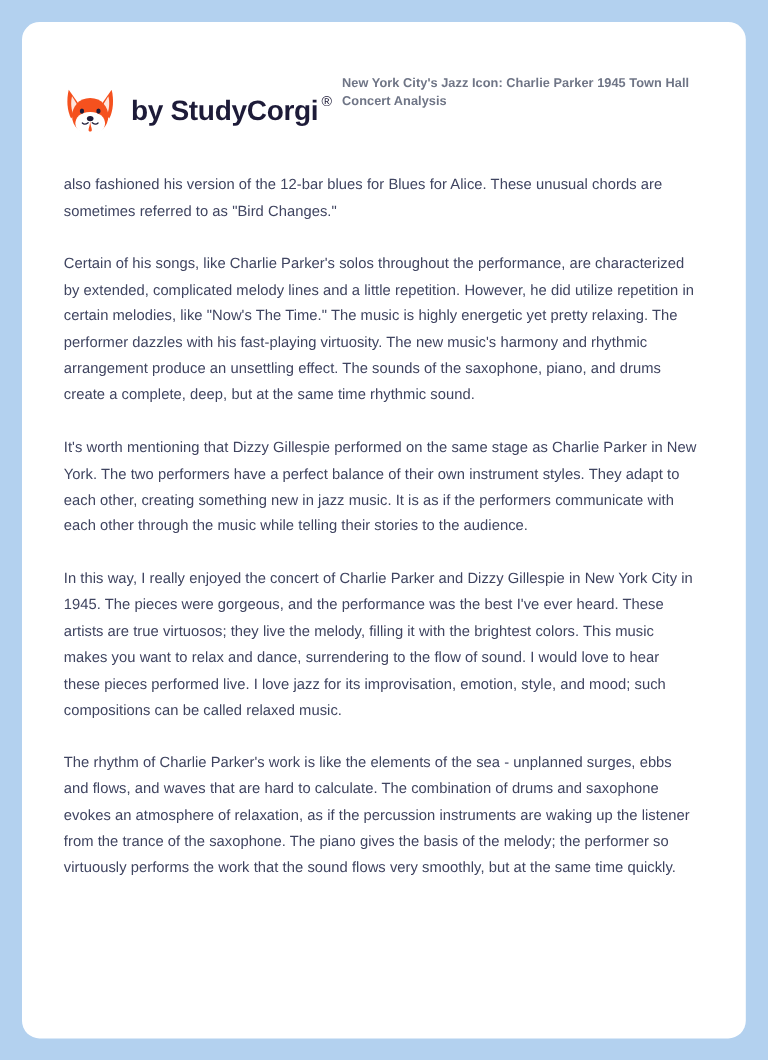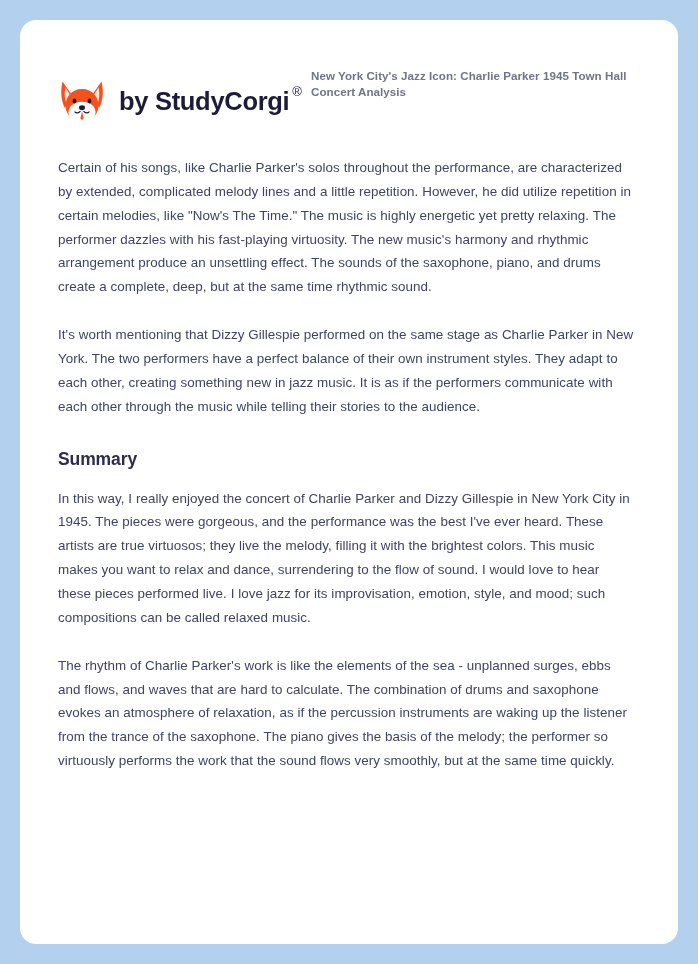--- a/index.html
+++ b/index.html
@@ -128,22 +128,22 @@
       </div>
     </div>
 
     <div class="header-meta">
       <div class="doc-title">New York City's Jazz Icon: Charlie Parker 1945 Town Hall Concert Analysis</div>
     </div>
 
   </div>
 
   <div class="doc-body">
+    <p>also fashioned his version of the 12-bar blues for Blues for Alice. These unusual chords are sometimes referred to as "Bird Changes."</p>
     <p>Certain of his songs, like Charlie Parker's solos throughout the performance, are characterized by extended, complicated melody lines and a little repetition. However, he did utilize repetition in certain melodies, like "Now's The Time." The music is highly energetic yet pretty relaxing. The performer dazzles with his fast-playing virtuosity. The new music's harmony and rhythmic arrangement produce an unsettling effect. The sounds of the saxophone, piano, and drums create a complete, deep, but at the same time rhythmic sound.</p>
     <p>It's worth mentioning that Dizzy Gillespie performed on the same stage as Charlie Parker in New York. The two performers have a perfect balance of their own instrument styles. They adapt to each other, creating something new in jazz music. It is as if the performers communicate with each other through the music while telling their stories to the audience.</p>
 
-    <h2 class="section-heading">Summary</h2>
 
     <p>In this way, I really enjoyed the concert of Charlie Parker and Dizzy Gillespie in New York City in 1945. The pieces were gorgeous, and the performance was the best I've ever heard. These artists are true virtuosos; they live the melody, filling it with the brightest colors. This music makes you want to relax and dance, surrendering to the flow of sound. I would love to hear these pieces performed live. I love jazz for its improvisation, emotion, style, and mood; such compositions can be called relaxed music.</p>
     <p>The rhythm of Charlie Parker's work is like the elements of the sea - unplanned surges, ebbs and flows, and waves that are hard to calculate. The combination of drums and saxophone evokes an atmosphere of relaxation, as if the percussion instruments are waking up the listener from the trance of the saxophone. The piano gives the basis of the melody; the performer so virtuously performs the work that the sound flows very smoothly, but at the same time quickly.</p>
   </div>
 
 </div>
 
 </body></html>

